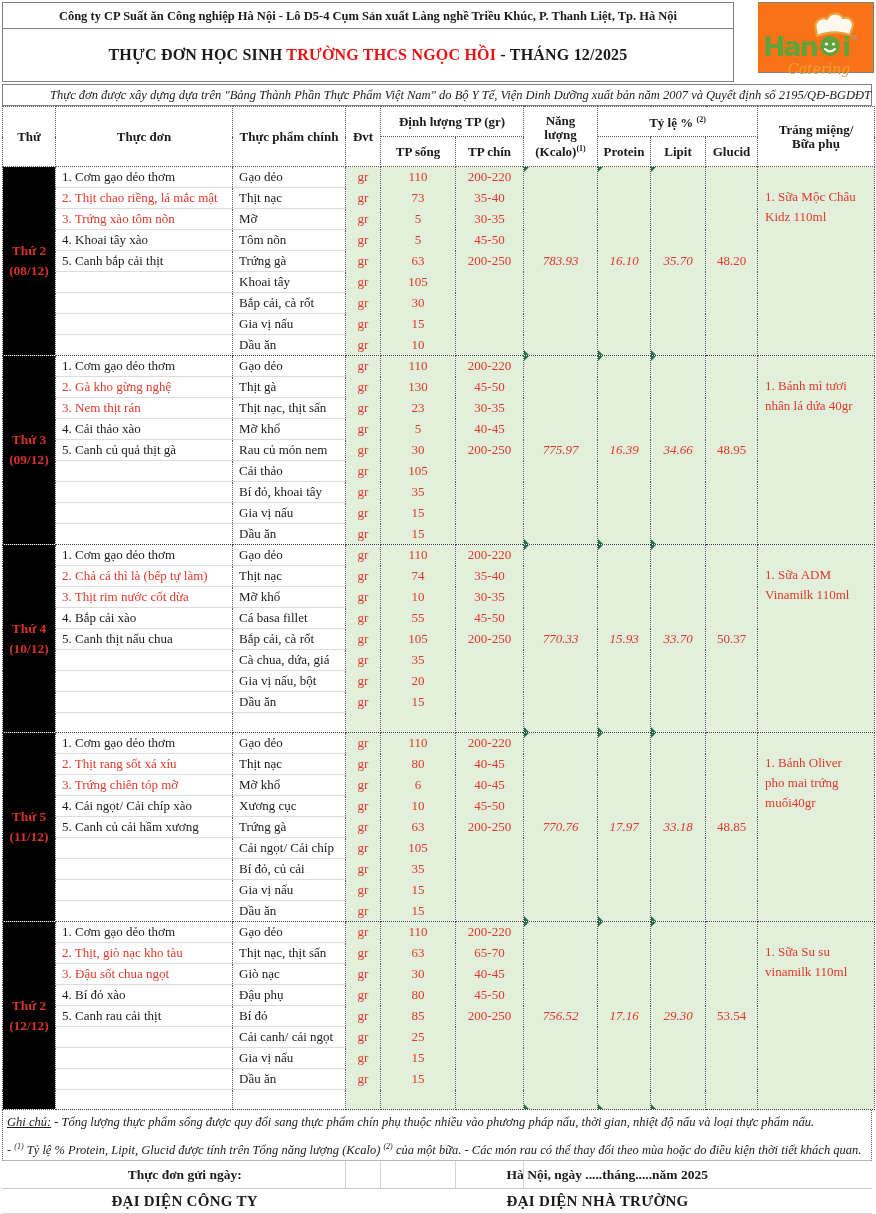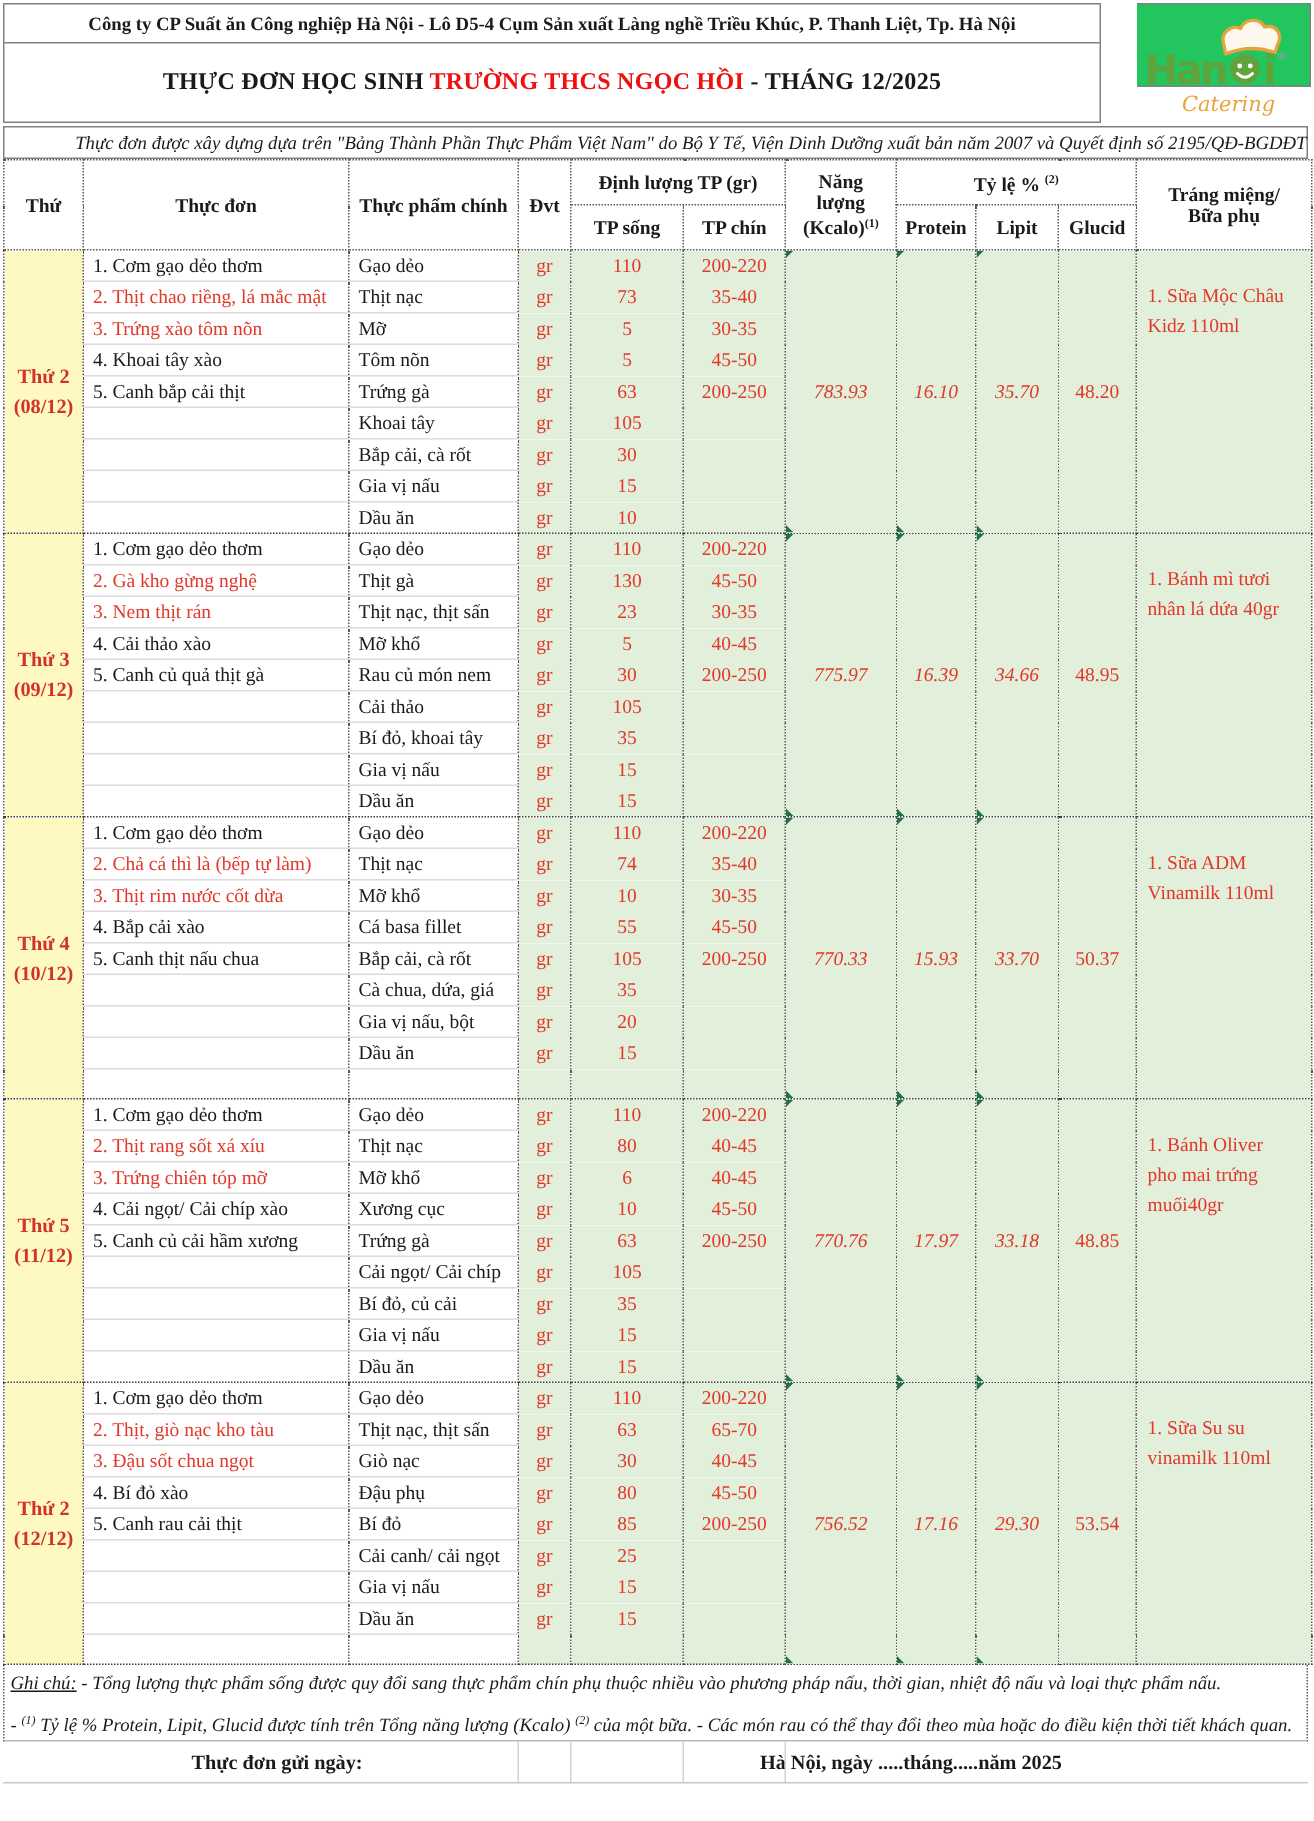--- a/index.html
+++ b/index.html
@@ -19,39 +19,39 @@
   .page{
     position:relative;width:876px;height:1214px;background:#fff;overflow:hidden;
     font-family:"Liberation Serif","DejaVu Serif",serif;color:#1a1a1a;
   }
   
   .hdr{display:flex;margin:2px 0 0 2px;width:872px;height:80px;gap:24px;}
   .hdr-main{width:755px;border:1px solid var(--boxline);}
   .company{height:26px;line-height:26px;text-align:center;font-weight:bold;font-size:12.5px;border-bottom:1px solid var(--boxline);}
   .title{height:52px;line-height:52px;text-align:center;font-weight:bold;font-size:16px;letter-spacing:.2px;}
   .title .red{color:var(--title-red);}
-  .logo-box{width:117px;height:56px;border:1px solid var(--boxline);border-left:none;background:#22c55e;}
+  .logo-box{width:117px;height:71px;border:1px solid var(--boxline);border-left:none;background:#f97316;}
   .subtitle{margin:2px 0 0 2px;width:870px;height:22px;line-height:21px;border:1px solid var(--boxline);
     text-align:right;font-style:italic;font-size:12.5px;white-space:nowrap;}
   
   table.menu{margin-left:2px;width:872px;border-collapse:collapse;table-layout:fixed;
     border-right:1px dotted var(--dot);}
   thead tr{height:30px;}
   thead th{background:#fff;font-weight:bold;font-size:13px;text-align:center;vertical-align:middle;
     border:1px dotted var(--dot);line-height:14px;padding:0;}
   thead sup{font-size:8px;vertical-align:super;}
   tbody td{height:20px;padding:0;font-size:13px;line-height:20px;vertical-align:middle;
     border-left:1px dotted var(--dot);border-right:1px dotted var(--dot);overflow:hidden;white-space:nowrap;}
   td.menu-td,td.food-td{background:#fff;padding-left:6px;text-align:left;}
   td.lb{border-bottom:1px solid var(--lightline);}
   tr.block-end td, tr.block-end td.lb{border-bottom:1px dotted #3c3c3c;}
   td.bb{border-bottom:1px dotted #3c3c3c;}
   td.g{background:var(--green-bg);color:var(--table-red);text-align:center;}
   td.mid{vertical-align:middle;text-align:center;}
-  td.day-cell{background:#fef9c3;color:var(--day-red);font-weight:bold;text-align:center;font-size:13.5px;}
+  td.day-cell{background:#000000;color:var(--day-red);font-weight:bold;text-align:center;font-size:13.5px;}
   .day-label,.day-date{line-height:20px;}
   td.dessert-td{vertical-align:top;text-align:left;padding:20px 2px 0 7px;}
   td.dessert-td div{line-height:20px;}
   .red{color:var(--table-red);}
   td.tri{position:relative;font-style:italic;}
   td.tri::before{content:"";position:absolute;top:0;left:0;width:0;height:0;
     border-top:5px solid var(--tri-green);border-right:5px solid transparent;}
   td.tri::after{content:"";position:absolute;bottom:0;left:0;width:0;height:0;
     border-bottom:5px solid var(--tri-green);border-right:5px solid transparent;}
   
@@ -525,14 +525,18 @@
 
   <div class="date-row">
     <span class="left">Thực đơn gửi ngày:</span>
     <span class="right">Hà Nội, ngày .....tháng.....năm 2025</span>
   <div class="vline" style="left: 343px;"></div>
       <div class="vline" style="left: 378px;"></div>
       <div class="vline" style="left: 453px;"></div>
       <div class="vline" style="left: 521px;"></div>
     </div>
 
+  <div class="sig-row">
+    <span class="left">ĐẠI DIỆN CÔNG TY</span>
+    <span class="right">ĐẠI DIỆN NHÀ TRƯỜNG</span>
+  </div>
 
 </div>
 
 </body></html>

